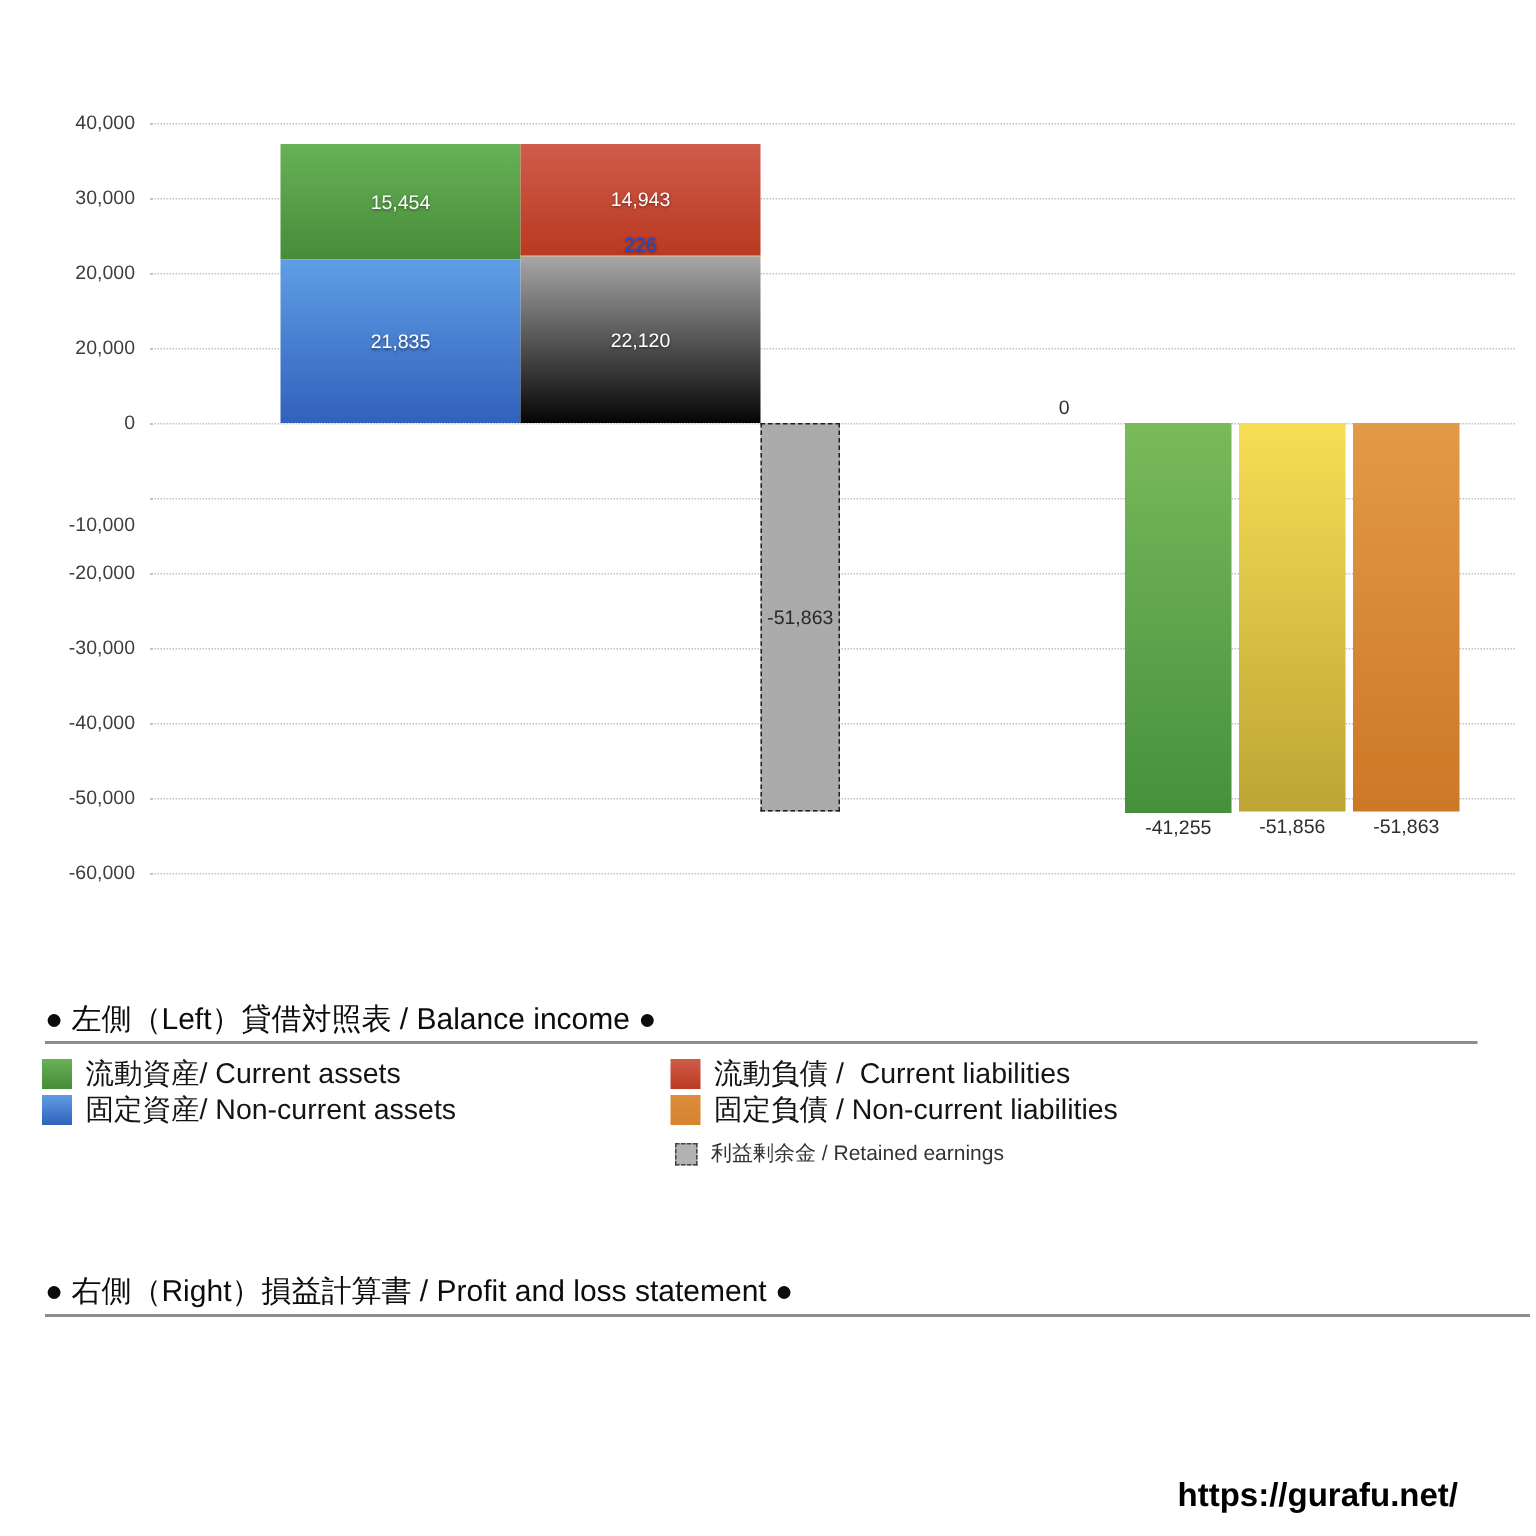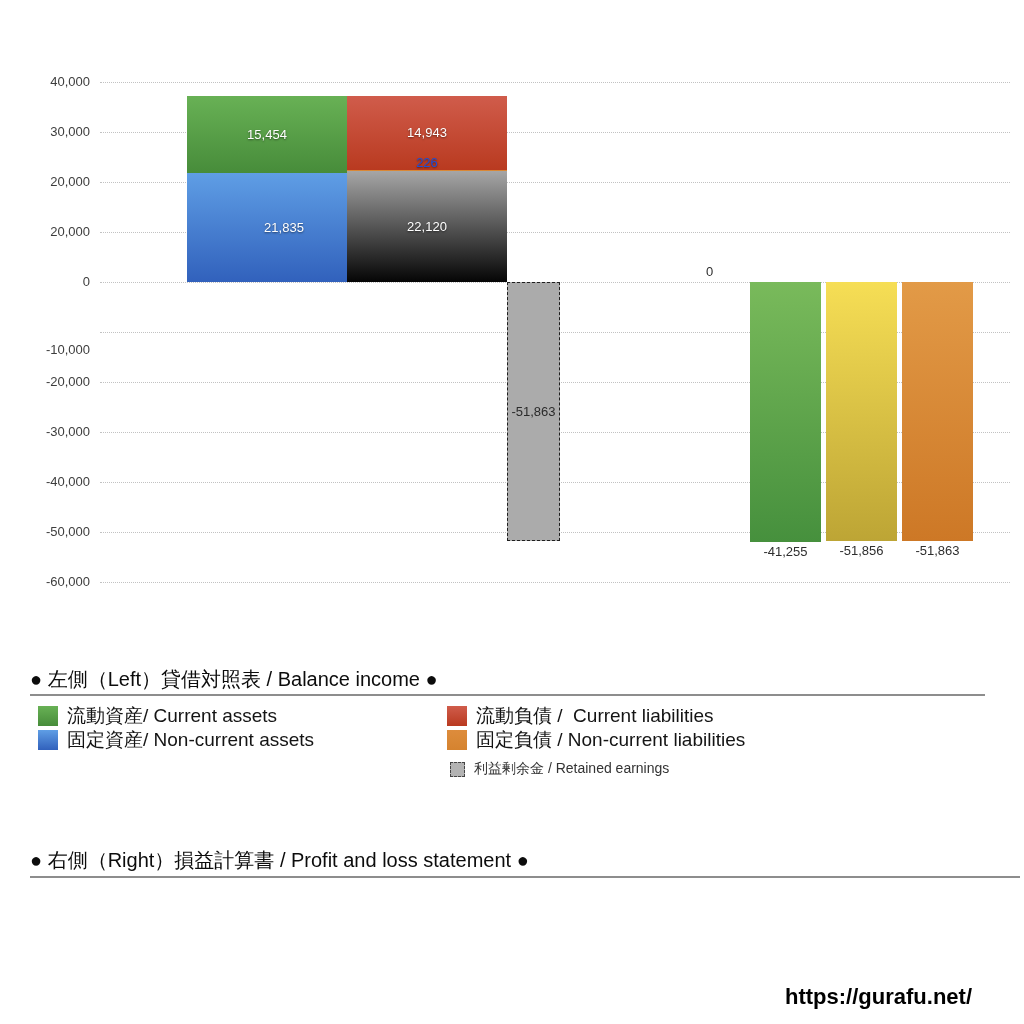--- a/index.html
+++ b/index.html
@@ -50,21 +50,21 @@
       <div class="ytick" style="left: 28px; top: 424px;">-30,000</div>
       <div class="gridline" style="left: 100px; top: 482px; width: 910px;"></div>
       <div class="ytick" style="left: 28px; top: 474px;">-40,000</div>
       <div class="gridline" style="left: 100px; top: 532px; width: 910px;"></div>
       <div class="ytick" style="left: 28px; top: 524px;">-50,000</div>
       <div class="gridline" style="left: 100px; top: 582px; width: 910px;"></div>
       <div class="ytick" style="left: 28px; top: 574px;">-60,000</div>
       <div class="seg" style="left: 187px; top: 95.555px; width: 160px; height: 77.27px; background: linear-gradient(rgb(104, 177, 85), rgb(71, 140, 58));">
         <div class="seg-label">15,454</div>
       </div>
-      <div class="seg" style="left: 187px; top: 172.825px; width: 160px; height: 109.175px; background: linear-gradient(rgb(95, 158, 229), rgb(49, 97, 188)); padding-left: 17px;">
+      <div class="seg" style="left: 187px; top: 172.825px; width: 160px; height: 109.175px; background: linear-gradient(rgb(95, 158, 229), rgb(49, 97, 188));">
         <div class="seg-label">21,835</div>
       </div>
       <div class="seg" style="left: 347px; top: 95.555px; width: 160px; height: 74.715px; background: linear-gradient(rgb(208, 92, 75), rgb(185, 58, 32));">
         <div class="seg-label">14,943</div>
       </div>
       <div class="float-label on-bar" style="left: 347px; top: 155.27px; width: 160px;">226</div>
       <div class="seg" style="left: 347px; top: 170.27px; width: 160px; height: 1.13px; background: linear-gradient(rgb(221, 140, 60), rgb(213, 131, 47));"></div>
       <div class="seg" style="left: 347px; top: 171.4px; width: 160px; height: 110.6px; background: linear-gradient(rgb(166, 166, 166), rgb(5, 5, 5));">
         <div class="seg-label">22,120</div>
       </div>
@@ -73,21 +73,21 @@
       <div class="seg" style="left: 750px; top: 282px; width: 71px; height: 260.055px; background: linear-gradient(rgb(121, 186, 91), rgb(70, 144, 61));"></div>
       <div class="float-label" style="left: 740px; top: 544.055px; width: 91px;">-41,255</div>
       <div class="seg" style="left: 826px; top: 282px; width: 71px; height: 259.28px; background: linear-gradient(rgb(246, 222, 85), rgb(189, 165, 53));"></div>
       <div class="float-label" style="left: 816px; top: 543.28px; width: 91px;">-51,856</div>
       <div class="seg" style="left: 902px; top: 282px; width: 71px; height: 259.315px; background: linear-gradient(rgb(226, 154, 71), rgb(205, 120, 38));"></div>
       <div class="float-label" style="left: 892px; top: 543.315px; width: 91px;">-51,863</div>
     </div>
 
   <div class="sec-title" style="left:30px;top:666px">● 左側（Left）貸借対照表 / Balance income ●</div>
   <div class="sec-line" style="left:30px;top:694px;width:955px"></div>
-  <div class="lg-col" id="bs-col1" style="left:38px;top:704px">
+  <div class="lg-col" id="bs-col1" style="left:28px;top:704px">
       <div class="lg-row">
         <div class="lg-sw" style="background: linear-gradient(rgb(104, 177, 85), rgb(71, 140, 58));"></div>
         <div class="lg-label">流動資産/ Current assets</div>
       </div>
       <div class="lg-row">
         <div class="lg-sw" style="background: linear-gradient(rgb(95, 158, 229), rgb(49, 97, 188));"></div>
         <div class="lg-label">固定資産/ Non-current assets</div>
       </div>
     </div>
   <div class="lg-col" id="bs-col2" style="left:447px;top:704px">

